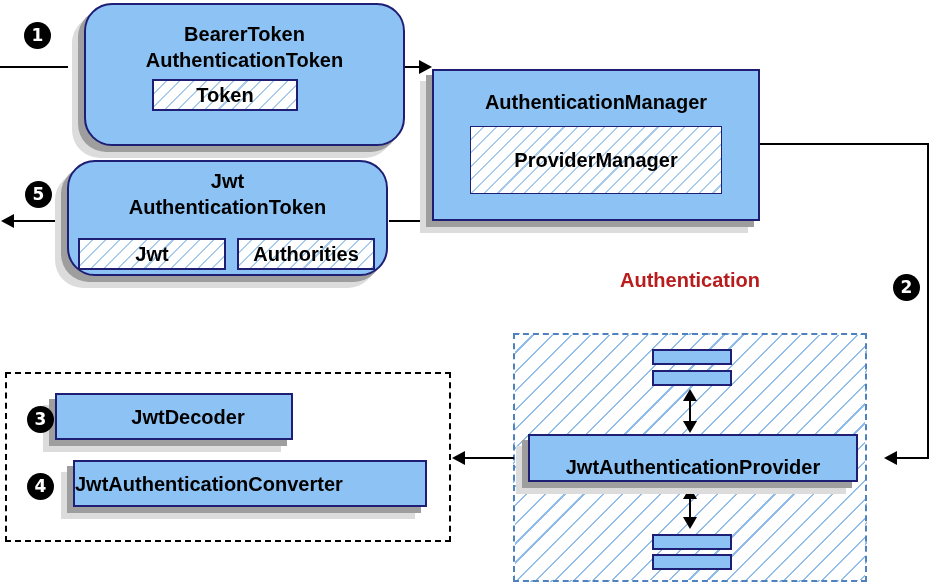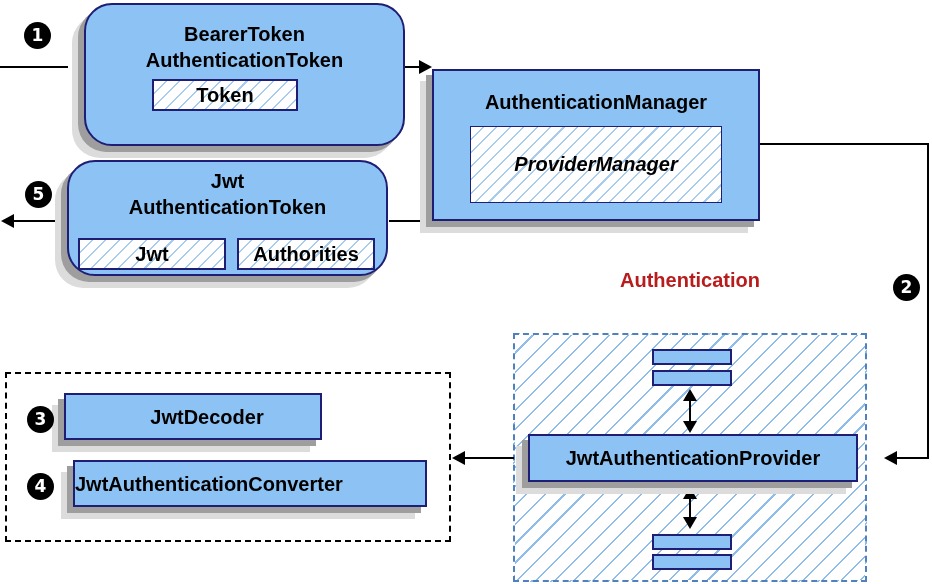--- a/index.html
+++ b/index.html
@@ -115,21 +115,21 @@
     <div class="node-title">BearerToken</div>
     <div class="node-title">AuthenticationToken</div>
   </div>
   <div class="inner-box" style="left:152px;top:79px;width:146px;height:32px;">
     <span>Token</span>
   </div>
 
   <div class="node shadowed" style="left:432px;top:69px;width:328px;height:152px;padding-top:18px;">
     <div class="node-title">AuthenticationManager</div>
   </div>
-  <div class="inner-box thin" style="left:470px;top:126px;width:252px;height:77px;font-style:italic;">
+  <div class="inner-box thin" style="left:470px;top:126px;width:252px;height:68px;">
     <span>ProviderManager</span>
   </div>
 
   <div class="node rounded shadowed" style="left:67px;top:160px;width:321px;height:116px;padding-top:6px;">
     <div class="node-title">Jwt</div>
     <div class="node-title">AuthenticationToken</div>
   </div>
   <div class="inner-box" style="left:78px;top:238px;width:148px;height:32px;">
     <span>Jwt</span>
   </div>
@@ -139,25 +139,25 @@
 
   <div class="group-label" style="left:580px;top:267px;width:220px;">
     <div>Authentication</div>
   </div>
 
   <div class="small-rect" style="left:652px;top:349px;"></div>
   <div class="small-rect" style="left:652px;top:370px;"></div>
   <div class="small-rect" style="left:652px;top:534px;"></div>
   <div class="small-rect" style="left:652px;top:554px;"></div>
 
-  <div class="node shadowed" style="left:528px;top:434px;width:330px;height:48px;display:flex;align-items:center;justify-content:center;">
+  <div class="node shadowed" style="left:528px;top:434px;width:330px;height:48px;display:flex;align-items:flex-end;justify-content:center;">
     <span class="node-title">JwtAuthenticationProvider</span>
   </div>
 
-  <div class="node shadowed" style="left:64px;top:393px;width:258px;height:47px;display:flex;align-items:center;justify-content:center;padding-left:28px;">
+  <div class="node shadowed" style="left:55px;top:393px;width:238px;height:47px;display:flex;align-items:center;justify-content:center;padding-left:28px;">
     <span class="node-title">JwtDecoder</span>
   </div>
 
   <div class="node shadowed" style="left:73px;top:460px;width:354px;height:47px;display:flex;align-items:center;">
     <span class="node-title">JwtAuthenticationConverter</span>
   </div>
 
   <div class="badge" style="left:24px;top:22px;">1</div>
   <div class="badge" style="left:893px;top:274px;">2</div>
   <div class="badge" style="left:27px;top:406px;">3</div>

